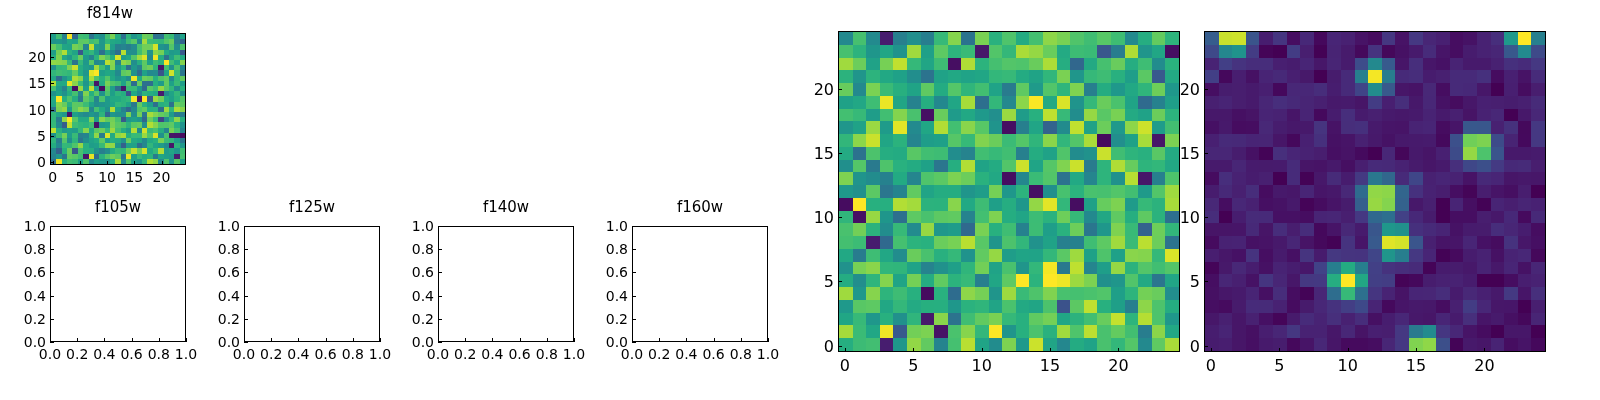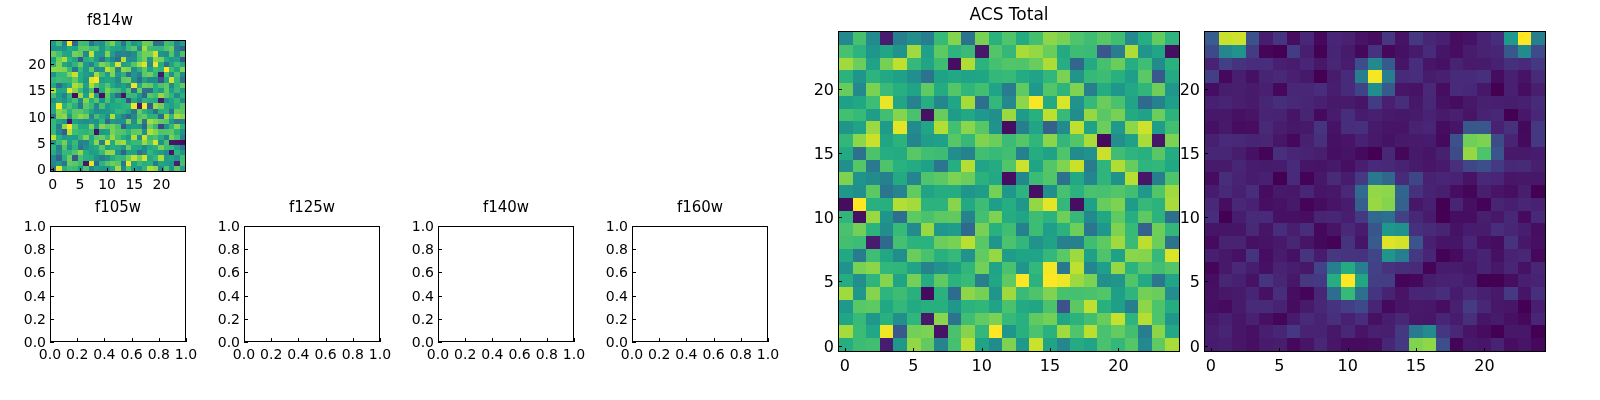--- a/index.html
+++ b/index.html
@@ -76,21 +76,21 @@
   .tick-y {
     width: 4px;
     height: 1px;
   }
 </style>
 </head>
 <body>
 
 <div id="figure">
 
-  <div class="panel" style="left:50px; top:2px; width:120px; height:190px;margin-top:7px;">
+  <div class="panel" style="left:50px; top:2px; width:120px; height:190px;">
     <div class="panel-title" style="top:2px; font-size:15px;">f814w</div>
     <div class="axes-frame" style="left:0px; top:31px; width:136px; height:132px;">
       <div class="heatmap" id="hm-f814w" style="grid-template-columns: repeat(25, 1fr); grid-template-rows: repeat(25, 1fr);">
           <i style="background: rgb(31, 157, 137);"></i>
           <i style="background: rgb(66, 190, 114);"></i>
           <i style="background: rgb(38, 129, 142);"></i>
           <i style="background: rgb(249, 231, 37);"></i>
           <i style="background: rgb(49, 104, 142);"></i>
           <i style="background: rgb(65, 190, 114);"></i>
           <i style="background: rgb(59, 187, 118);"></i>
@@ -846,21 +846,20 @@
       <div class="tick-label ytick-label" style="left: -42px; width: 38px; top: 100.6px; font-size: 14px;">0.4</div>
       <div class="tick-mark tick-y" style="left: 0px; top: 77.4px;"></div>
       <div class="tick-label ytick-label" style="left: -42px; width: 38px; top: 77.4px; font-size: 14px;">0.6</div>
       <div class="tick-mark tick-y" style="left: 0px; top: 54.2px;"></div>
       <div class="tick-label ytick-label" style="left: -42px; width: 38px; top: 54.2px; font-size: 14px;">0.8</div>
       <div class="tick-mark tick-y" style="left: 0px; top: 31px;"></div>
       <div class="tick-label ytick-label" style="left: -42px; width: 38px; top: 31px; font-size: 14px;">1.0</div>
     </div>
 
   <div class="panel" style="left:838px; top:2px; width:342px; height:394px;">
-    <div class="panel-title" style="top:2px; font-size:17px;">ACS Total</div>
     <div class="axes-frame" style="left:0px; top:29px; width:342px; height:321px;">
       <div class="heatmap" id="hm-acs" style="grid-template-columns: repeat(25, 1fr); grid-template-rows: repeat(25, 1fr);">
           <i style="background: rgb(35, 137, 142);"></i>
           <i style="background: rgb(70, 192, 111);"></i>
           <i style="background: rgb(35, 138, 142);"></i>
           <i style="background: rgb(71, 28, 110);"></i>
           <i style="background: rgb(39, 127, 142);"></i>
           <i style="background: rgb(34, 143, 141);"></i>
           <i style="background: rgb(39, 126, 142);"></i>
           <i style="background: rgb(55, 185, 120);"></i>

